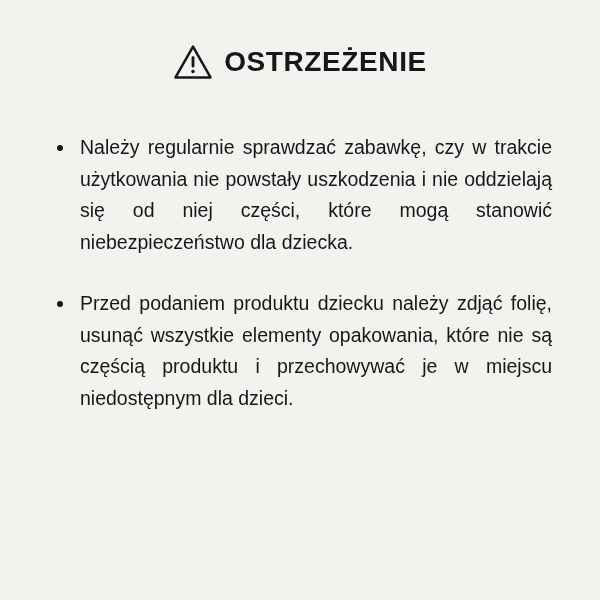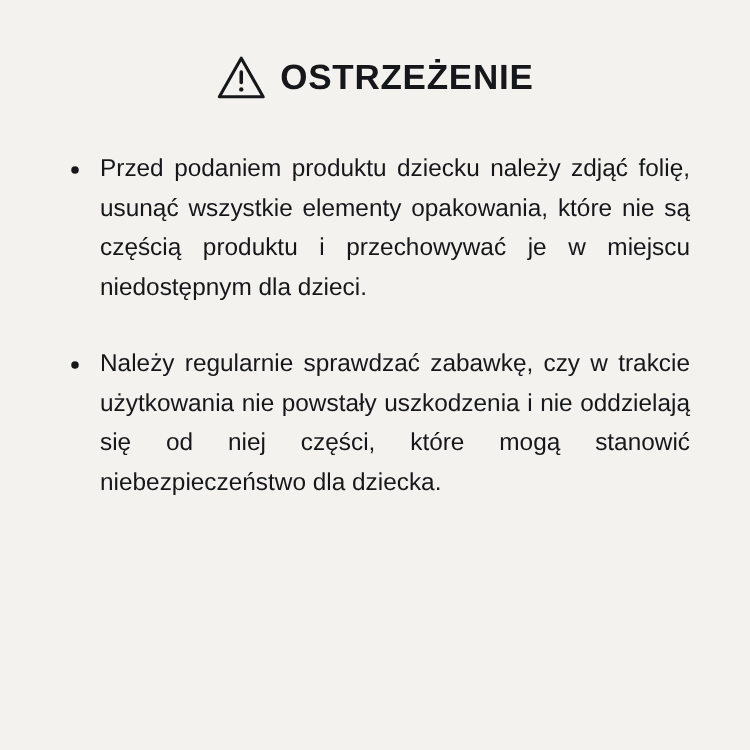--- a/index.html
+++ b/index.html
@@ -15,20 +15,21 @@
     overflow: hidden;
   }
   .page {
     width: 600px;
     height: 600px;
     box-sizing: border-box;
     padding: 42px 38px 20px 38px;
     display: flex;
     flex-direction: column;
     align-items: stretch;
+    gap: 12px;
   }
   .heading {
     display: flex;
     align-items: center;
     justify-content: center;
     gap: 11px;
     margin-bottom: 38px;
   }
   .warning-icon {
     display: block;
@@ -81,20 +82,20 @@
     <svg class="warning-icon" viewBox="0 0 48 44" aria-hidden="true">
       <path d="M24 3.5 L45 40.5 L3 40.5 Z" fill="none" stroke="#16171a" stroke-width="3" stroke-linejoin="round"></path>
       <rect x="22.3" y="15" width="3.4" height="13.5" rx="1.6" fill="#16171a"></rect>
       <circle cx="24" cy="33.4" r="2.1" fill="#16171a"></circle>
     </svg>
     <span class="heading-text">OSTRZEŻENIE</span>
   </div>
 
   <ul class="warnings">
     <li>
-      <span>Przed podaniem produktu dziecku należy zdjąć folię, usunąć wszystkie elementy opakowania, które nie są częścią produktu i przechowywać je w miejscu niedostępnym dla dzieci.</span>
+      <span>Należy regularnie sprawdzać zabawkę, czy w trakcie użytkowania nie powstały uszkodzenia i nie oddzielają się od niej części, które mogą stanowić niebezpieczeństwo dla dziecka.</span>
     </li>
     <li>
-      <span>Należy regularnie sprawdzać zabawkę, czy w trakcie użytkowania nie powstały uszkodzenia i nie oddzielają się od niej części, które mogą stanowić niebezpieczeństwo dla dziecka.</span>
+      <span>Przed podaniem produktu dziecku należy zdjąć folię, usunąć wszystkie elementy opakowania, które nie są częścią produktu i przechowywać je w miejscu niedostępnym dla dzieci.</span>
     </li>
   </ul>
 
 </div>
 
 </body></html>

